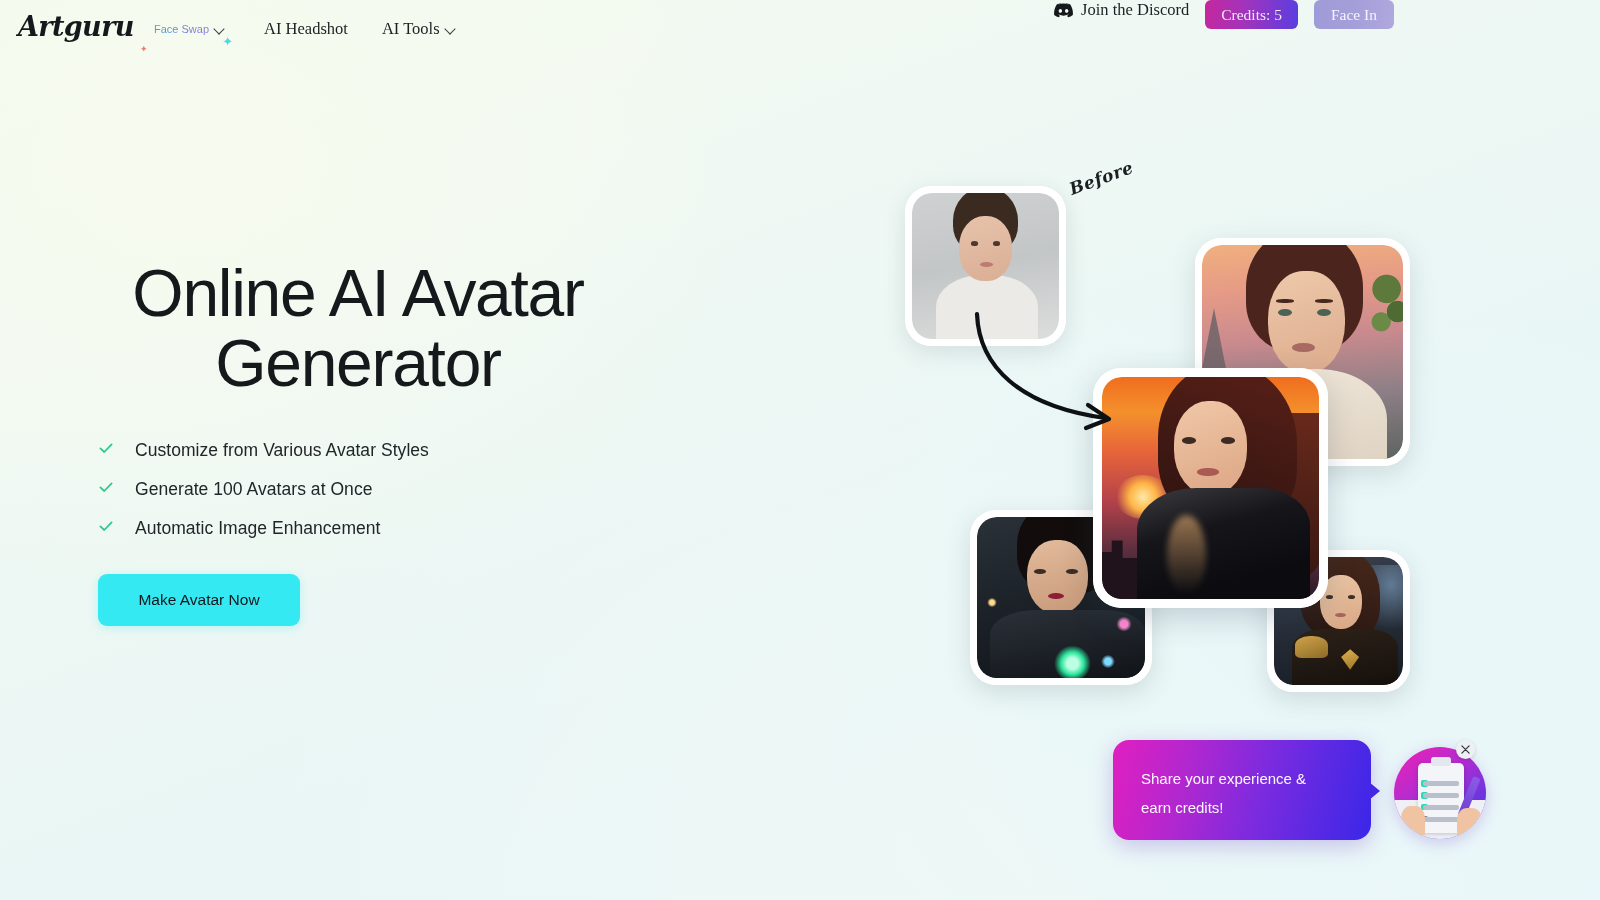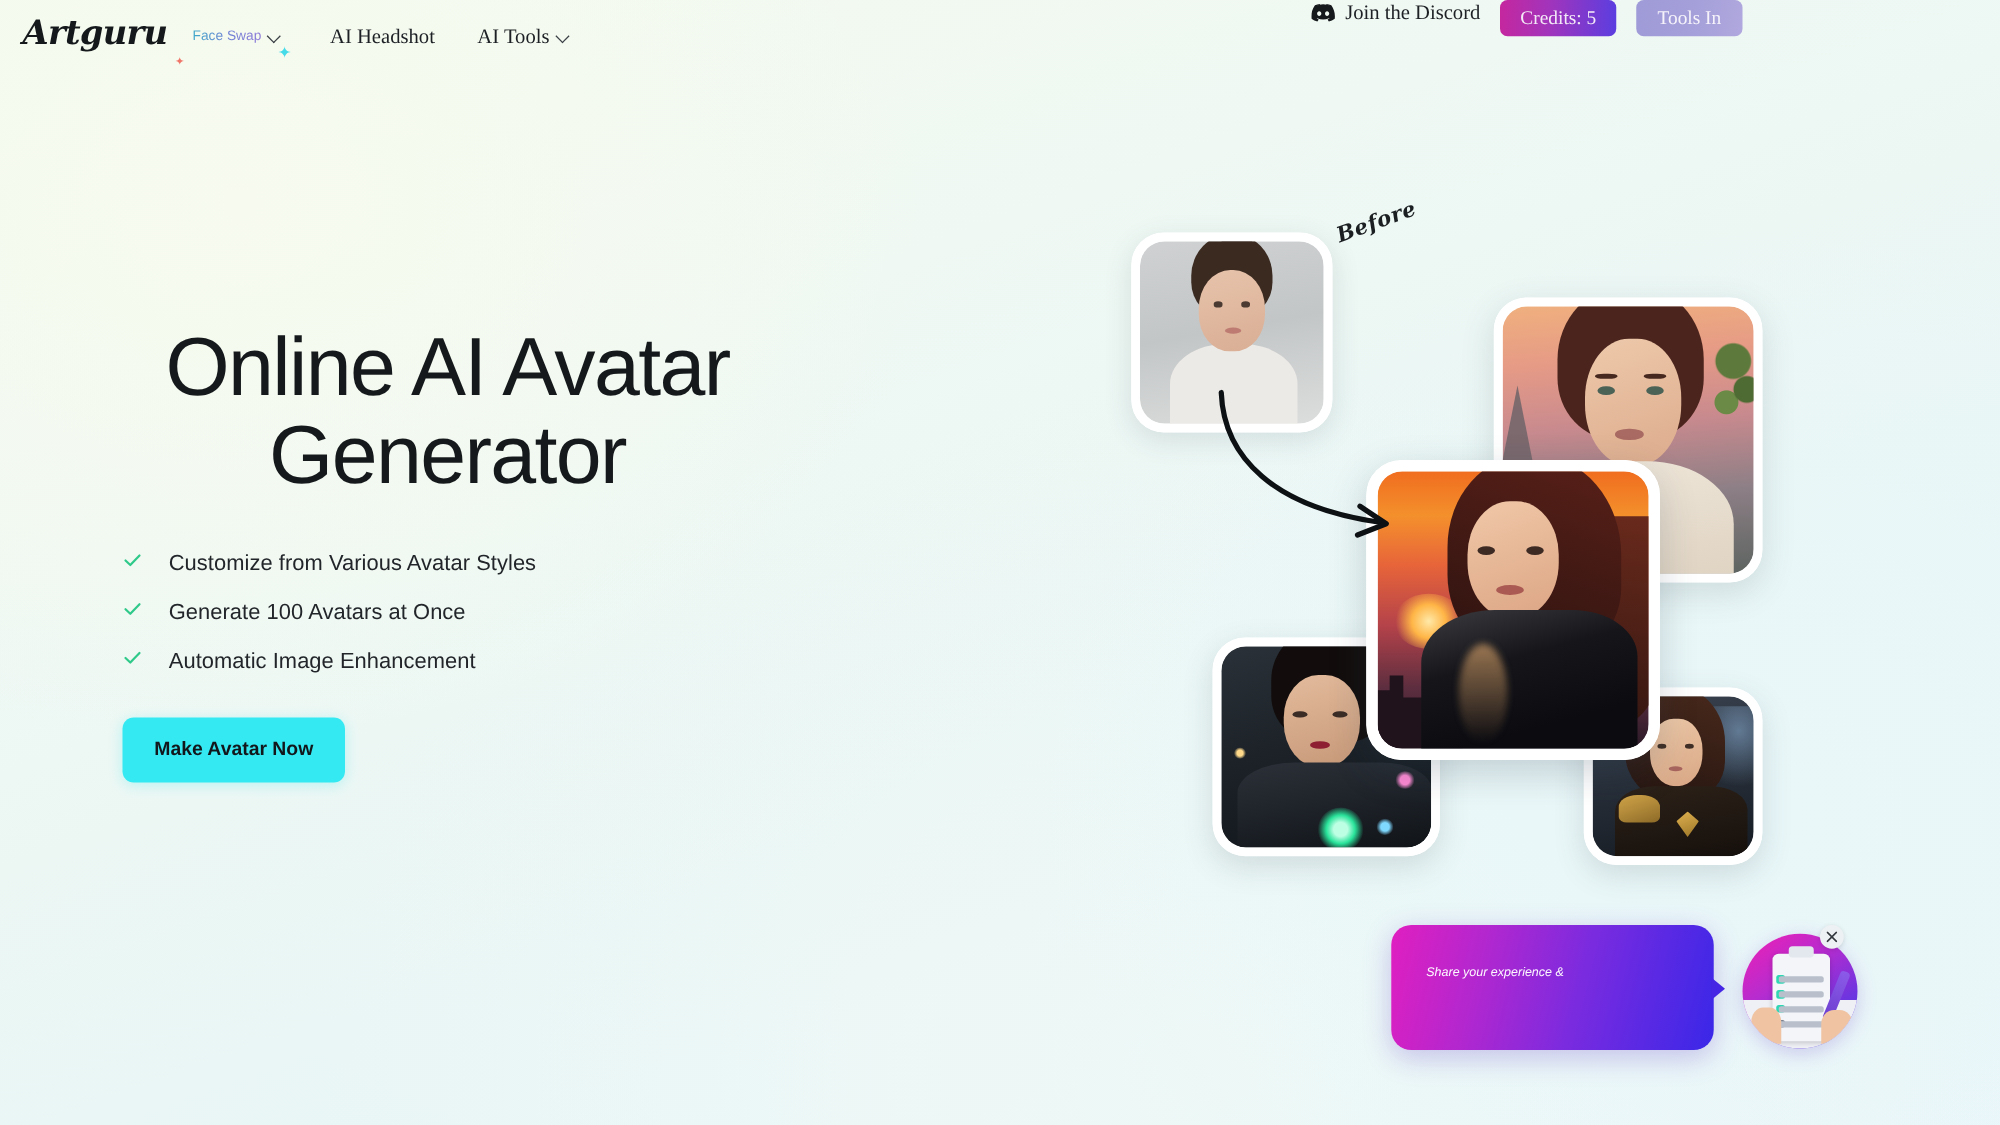--- a/index.html
+++ b/index.html
@@ -83,22 +83,22 @@
   .hero { position:absolute; left:98px; top:258px; width:640px; }
   .hero-title {
     font-size:66px; line-height:70px; font-weight:400;
     color:#15191b; letter-spacing:-1.3px; max-width:520px;text-align:center;
   }
   .features { margin-top:42px; display:flex; flex-direction:column; gap:18px; }
   .feature { display:flex; align-items:flex-start; gap:21px; }
   .check { width:16px; height:16px; flex:0 0 16px; display:block; }
   .feature-text { font-size:17.5px; color:#22262a; letter-spacing:0.05px; }
   .cta {
-    margin-top:35px; width:178px; height:52px; border:none; border-radius:9px;
-    background:#34e9f1; color:#12171c; font-size:15.5px; font-weight:700;
+    margin-top:35px; width:202px; height:52px; border:none; border-radius:9px;
+    background:#34e9f1; color:#12171c; font-size:15.5px; font-weight:400;
     cursor:pointer; display:flex; align-items:center; justify-content:center;
     box-shadow:0 2px 10px rgba(52,233,241,0.28);
   }
 
   
   .collage { position:absolute; left:900px; top:160px; width:560px; height:560px; }
 
   .card { position:absolute; border-radius:26px; overflow:hidden; background:#fff; }
   .card .pad { position:absolute; inset:0; border:7px solid #ffffff; border-radius:26px; z-index:3; pointer-events:none; }
   .card .photo { position:absolute; inset:7px; border-radius:20px; overflow:hidden; }
@@ -194,21 +194,21 @@
   .ph-br .neck { position:absolute; left:52%; top:72%; width:14%; height:16%; background:linear-gradient(160deg,#e0b14f,#9a7528); clip-path:polygon(50% 0,100% 38%,50% 100%,0 38%); }
 
   
   .survey { position:absolute; left:1113px; top:740px; z-index:60; }
   .bubble {
     position:relative; width:258px; height:100px; border-radius:16px;
     background:linear-gradient(104deg,#e01fc0 0%, #b227cf 28%, #7a2bdf 58%, #3a27e8 100%);
     padding:24px 26px 0 28px; color:#fdf8ff;
     box-shadow:0 6px 22px rgba(90,40,190,0.26);
   }
-  .bubble-line { font-size:10px; line-height:29px; white-space:nowrap;font-style:italic; }
+  .bubble-line { font-size:15px; line-height:29px; white-space:nowrap; }
   .bubble::after {
     content:""; position:absolute; right:-9px; top:42px;
     border-top:9px solid transparent; border-bottom:9px solid transparent;
     border-left:11px solid #4426e4;
   }
   .survey-badge {
     position:absolute; left:281px; top:7px; width:92px; height:92px; border-radius:50%;
     background:linear-gradient(145deg,#f01fb4 0%, #b62ccf 38%, #6a35e0 72%, #4a3bd8 100%);
     overflow:hidden; cursor:pointer; box-shadow:0 4px 16px rgba(90,40,190,0.22);
   }
@@ -260,21 +260,21 @@
 
     <div class="discord">
       <svg class="discord-glyph" viewBox="0 0 24 19">
         <path fill="#16191c" d="M20.3 1.6A19.6 19.6 0 0 0 15.4.2l-.3.5c1.6.4 3 .9 4.3 1.6a16.8 16.8 0 0 0-14.8 0C5.9 1.6 7.3 1 8.9.7L8.6.2A19.6 19.6 0 0 0 3.7 1.6C.6 6.2-.3 10.7.2 15.1a19.8 19.8 0 0 0 6 3c.5-.7.9-1.4 1.3-2.1-.7-.3-1.4-.6-2-1l.5-.4a14.1 14.1 0 0 0 12 0l.5.4c-.6.4-1.3.7-2 1 .4.7.8 1.4 1.3 2.1a19.7 19.7 0 0 0 6-3c.6-5.1-.8-9.6-3.5-13.5zM8 12.4c-1.2 0-2.1-1.1-2.1-2.4S6.8 7.6 8 7.6s2.2 1.1 2.2 2.4S9.2 12.4 8 12.4zm8 0c-1.2 0-2.1-1.1-2.1-2.4s.9-2.4 2.1-2.4 2.2 1.1 2.2 2.4-1 2.4-2.2 2.4z"></path>
       </svg>
       <span>Join the Discord</span>
     </div>
 
     <button class="btn-credits">Credits: 5</button>
 
-    <button class="btn-signin">Tools In</button>
+    <button class="btn-signin">Face In</button>
 
   </div>
 </header>
 
 <section class="hero">
 
   <h1 class="hero-title">Online AI Avatar Generator</h1>
 
   <ul class="features">
 
@@ -399,20 +399,21 @@
     </div>
     <div class="pad"></div>
   </div>
 
 </section>
 
 <aside class="survey">
 
   <div class="bubble">
     <div class="bubble-line">Share your experience &amp;</div>
+    <div class="bubble-line">earn credits!</div>
   </div>
 
   <div class="survey-badge">
     <div class="badge-bottom"></div>
     <div class="clip"></div>
     <div class="clip-top"></div>
     <div class="cbox" style="top:36%"></div>
       <div class="crow" style="top:37%"></div>
     <div class="cbox" style="top:49%"></div>
       <div class="crow" style="top:50%"></div>

